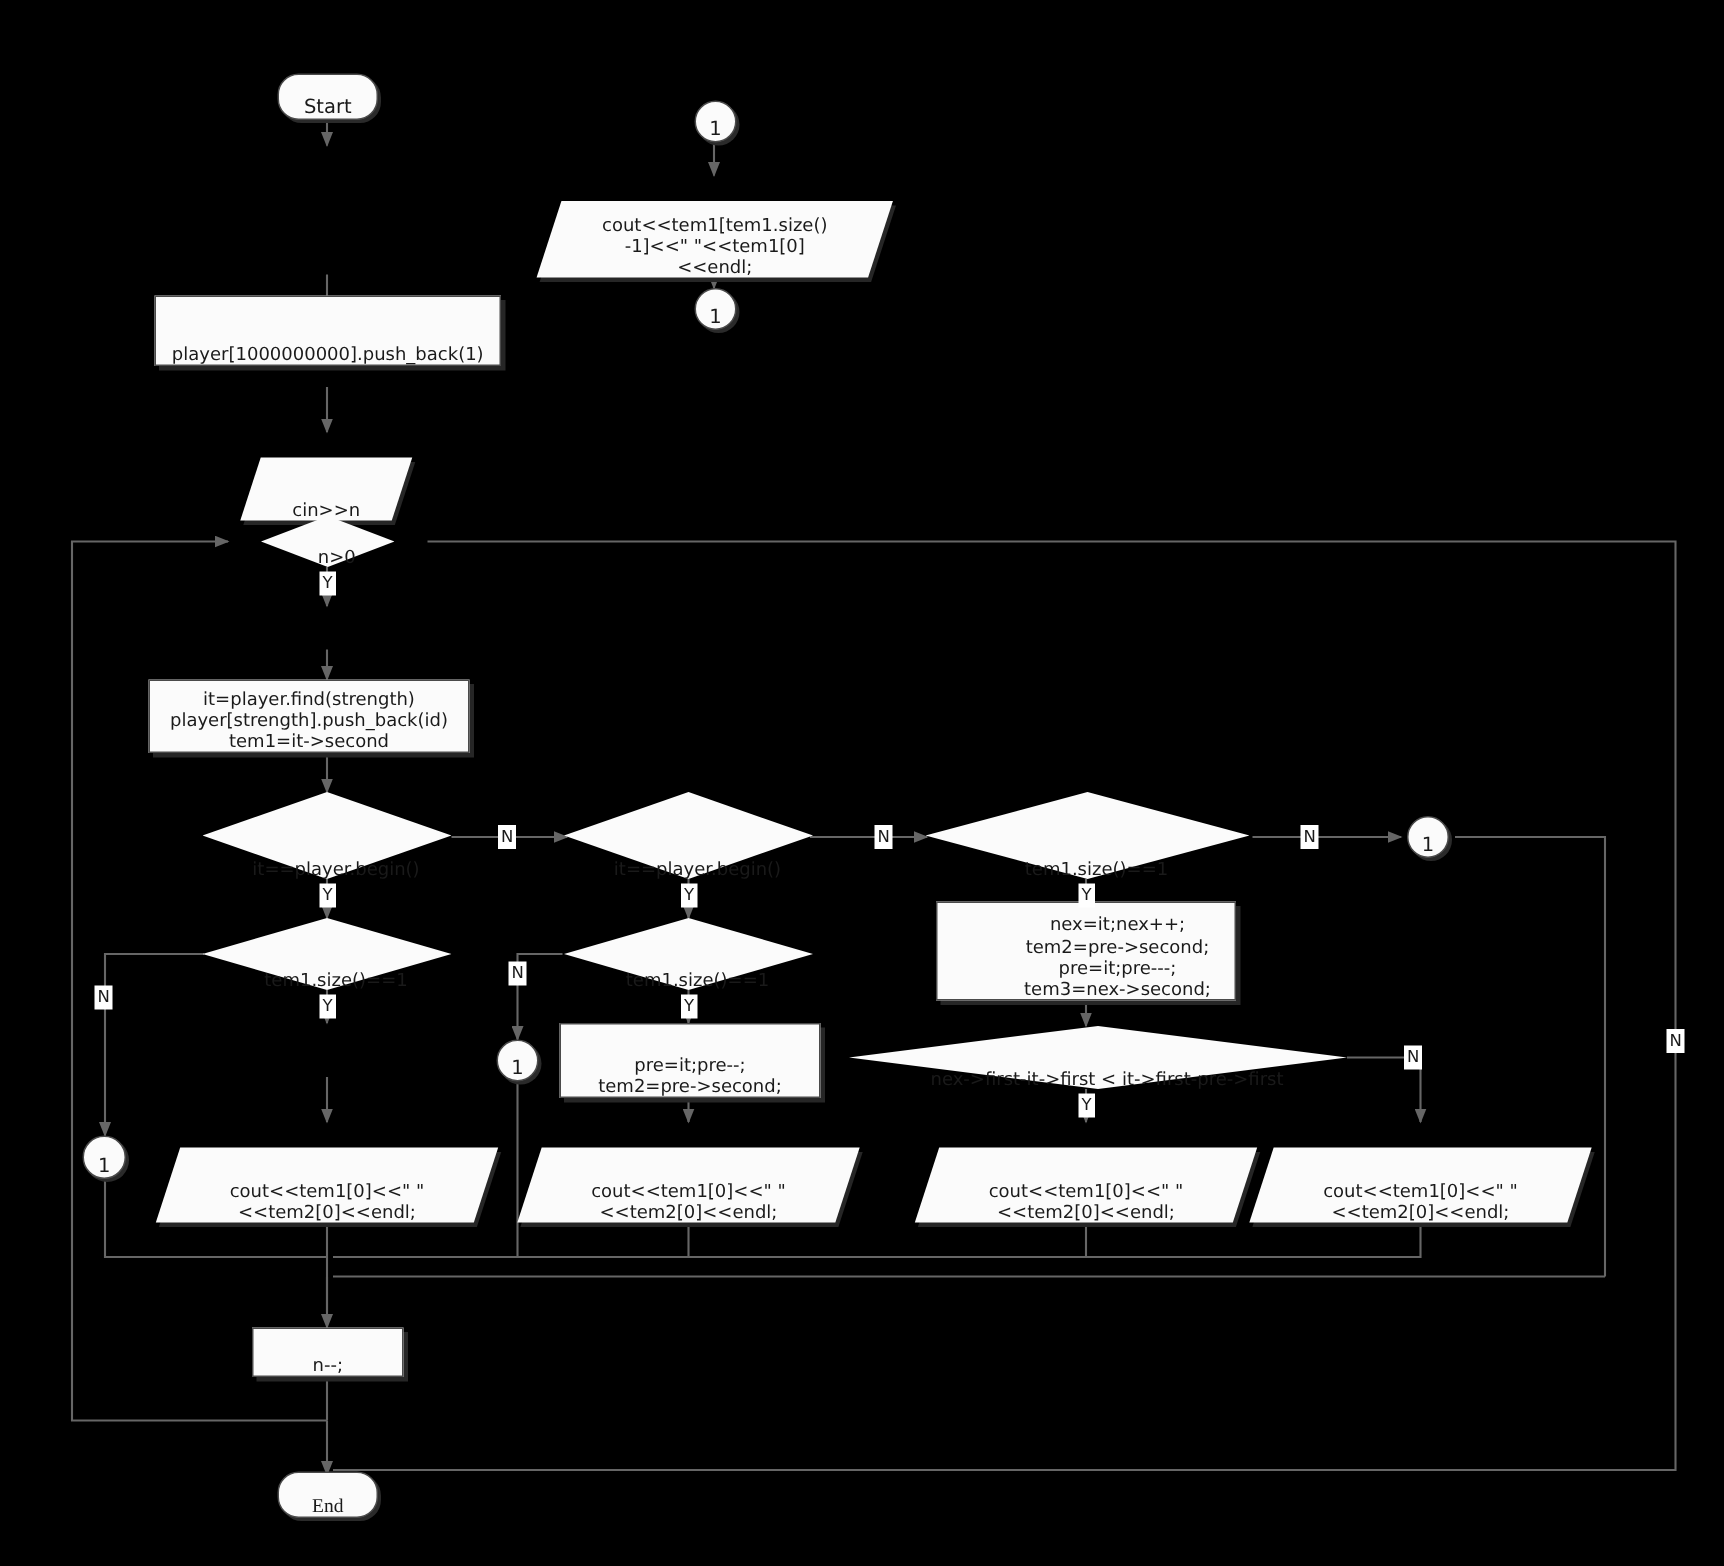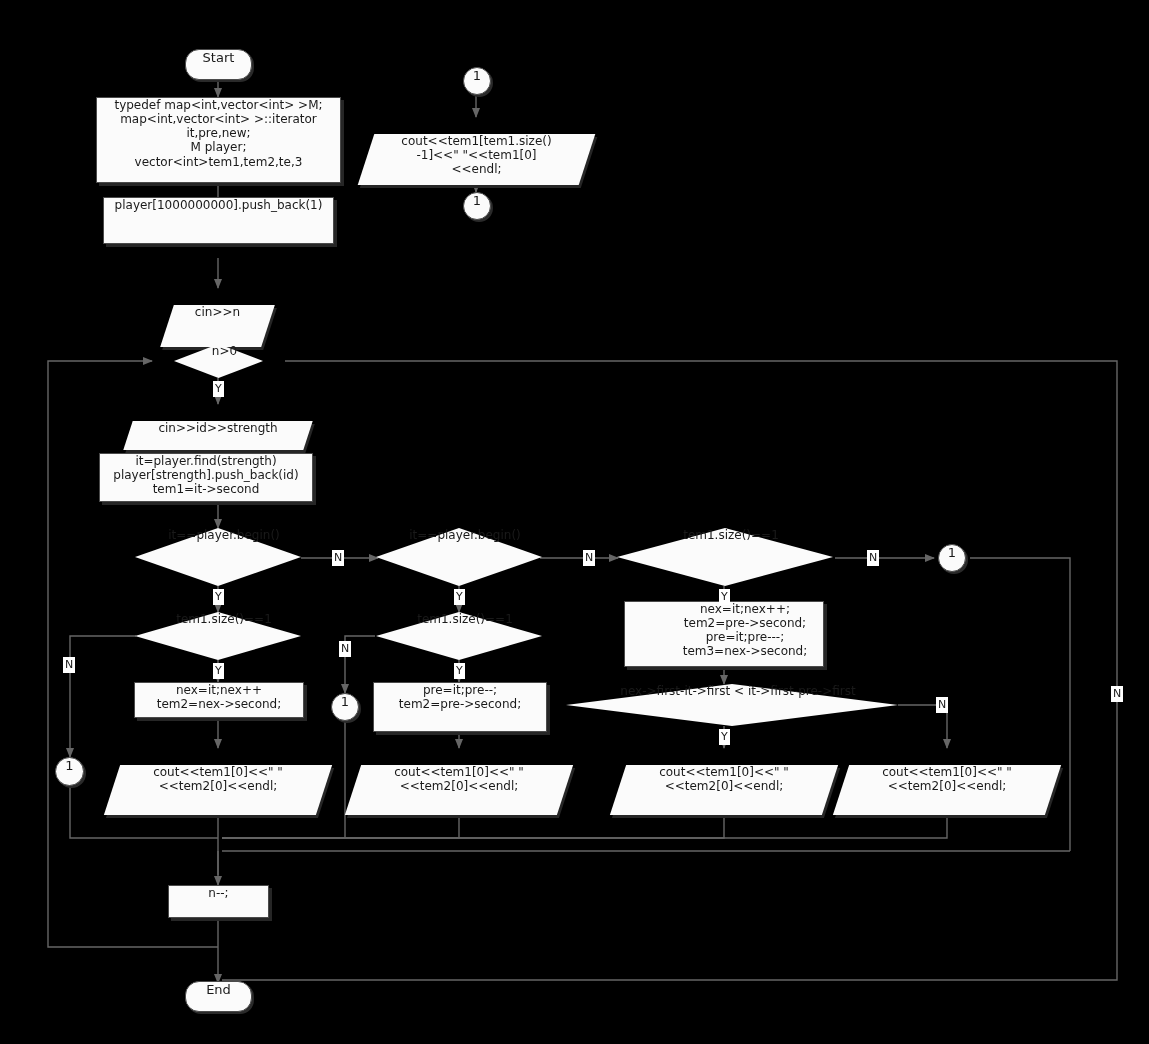--- a/index.html
+++ b/index.html
@@ -22,21 +22,21 @@
     width: 1149px;
     height: 1044px;
     pointer-events: none;
   }
   .node {
     position: absolute;
     box-sizing: border-box;
     background: #fbfbfb;
     color: #1a1a1a;
     display: flex;
-    align-items: flex-start;
+    align-items: flex-end;
     justify-content: center;
     text-align: center;
     line-height: 1.18;
     white-space: pre;
   }
   .terminal {
     border-radius: 14px;
     border: 1px solid #4a4a4a;
     font-size: 13px;
     box-shadow: 2px 2px 0 #2a2a2a;
@@ -192,47 +192,36 @@
 
       <path d="M285,361 L1117,361 L1117,980 L222,980"></path>
       <path d="M218,947 L218,980 L218,983" marker-end="url(#arrow)"></path>
     </g>
   </svg>
 
   <div class="node terminal" style="left:185px; top:49px; width:67px; height:31px;">
     <span>Start</span>
   </div>
 
-  <div class="node process" style="left:96px; top:97px; width:245px; height:86px;">
-    <span>typedef map&lt;int,vector&lt;int&gt; &gt;M;
-map&lt;int,vector&lt;int&gt; &gt;::iterator
-it,pre,new;
-M player;
-vector&lt;int&gt;tem1,tem2,te,3</span>
-  </div>
 
   <div class="node process" style="left:103px; top:197px; width:231px; height:47px;">
     <span>player[1000000000].push_back(1)</span>
   </div>
 
   <div class="node io" style="left:167px; top:288px; width:101px; height:42px;">
     <span class="io-shape"></span>
     <span class="io-text">cin&gt;&gt;n</span>
   </div>
 
   <div class="node decision" style="left:174px; top:344px; width:89px; height:34px;">
     <span class="dia-shadow"></span>
     <span class="dia-shape"></span>
     <span class="dia-text">n&gt;0</span>
   </div>
 
-  <div class="node io" style="left:128px; top:404px; width:180px; height:29px;">
-    <span class="io-shape"></span>
-    <span class="io-text">cin&gt;&gt;id&gt;&gt;strength</span>
-  </div>
 
   <div class="node process" style="left:99px; top:453px; width:214px; height:49px;">
     <span>it=player.find(strength)
 player[strength].push_back(id)
 tem1=it-&gt;second</span>
   </div>
 
   <div class="node connector" style="left:463px; top:67px; width:28px; height:28px;">
     <span>1</span>
   </div>
@@ -282,24 +271,20 @@
     <span class="dia-text">tem1.size()==1</span>
   </div>
 
   <div class="node process" style="left:624px; top:601px; width:200px; height:66px;padding-left:42px;">
     <span>nex=it;nex++;
 tem2=pre-&gt;second;
 pre=it;pre---;
 tem3=nex-&gt;second;</span>
   </div>
 
-  <div class="node process" style="left:134px; top:682px; width:170px; height:36px;">
-    <span>nex=it;nex++
-tem2=nex-&gt;second;</span>
-  </div>
 
   <div class="node connector" style="left:331px; top:693px; width:28px; height:28px;">
     <span>1</span>
   </div>
 
   <div class="node process" style="left:373px; top:682px; width:174px; height:50px;">
     <span>pre=it;pre--;
 tem2=pre-&gt;second;</span>
   </div>
 
@@ -334,21 +319,21 @@
   <div class="node io" style="left:841px; top:748px; width:212px; height:50px;">
     <span class="io-shape"></span>
     <span class="io-text">cout&lt;&lt;tem1[0]&lt;&lt;" "
 &lt;&lt;tem2[0]&lt;&lt;endl;</span>
   </div>
 
   <div class="node process" style="left:168px; top:885px; width:101px; height:33px;">
     <span>n--;</span>
   </div>
 
-  <div class="node terminal" style="left:185px; top:981px; width:67px; height:31px;">
+  <div class="node terminal" style="left:185px; top:981px; width:67px; height:31px;font-family:Liberation Serif, serif;">
     <span>End</span>
   </div>
 
   <div class="edge-label" style="left:213px; top:381px;">Y</div>
 
   <div class="edge-label" style="left:1111px; top:686px;">N</div>
 
   <div class="edge-label" style="left:213px; top:589px;">Y</div>
 
   <div class="edge-label" style="left:332px; top:550px;">N</div>

